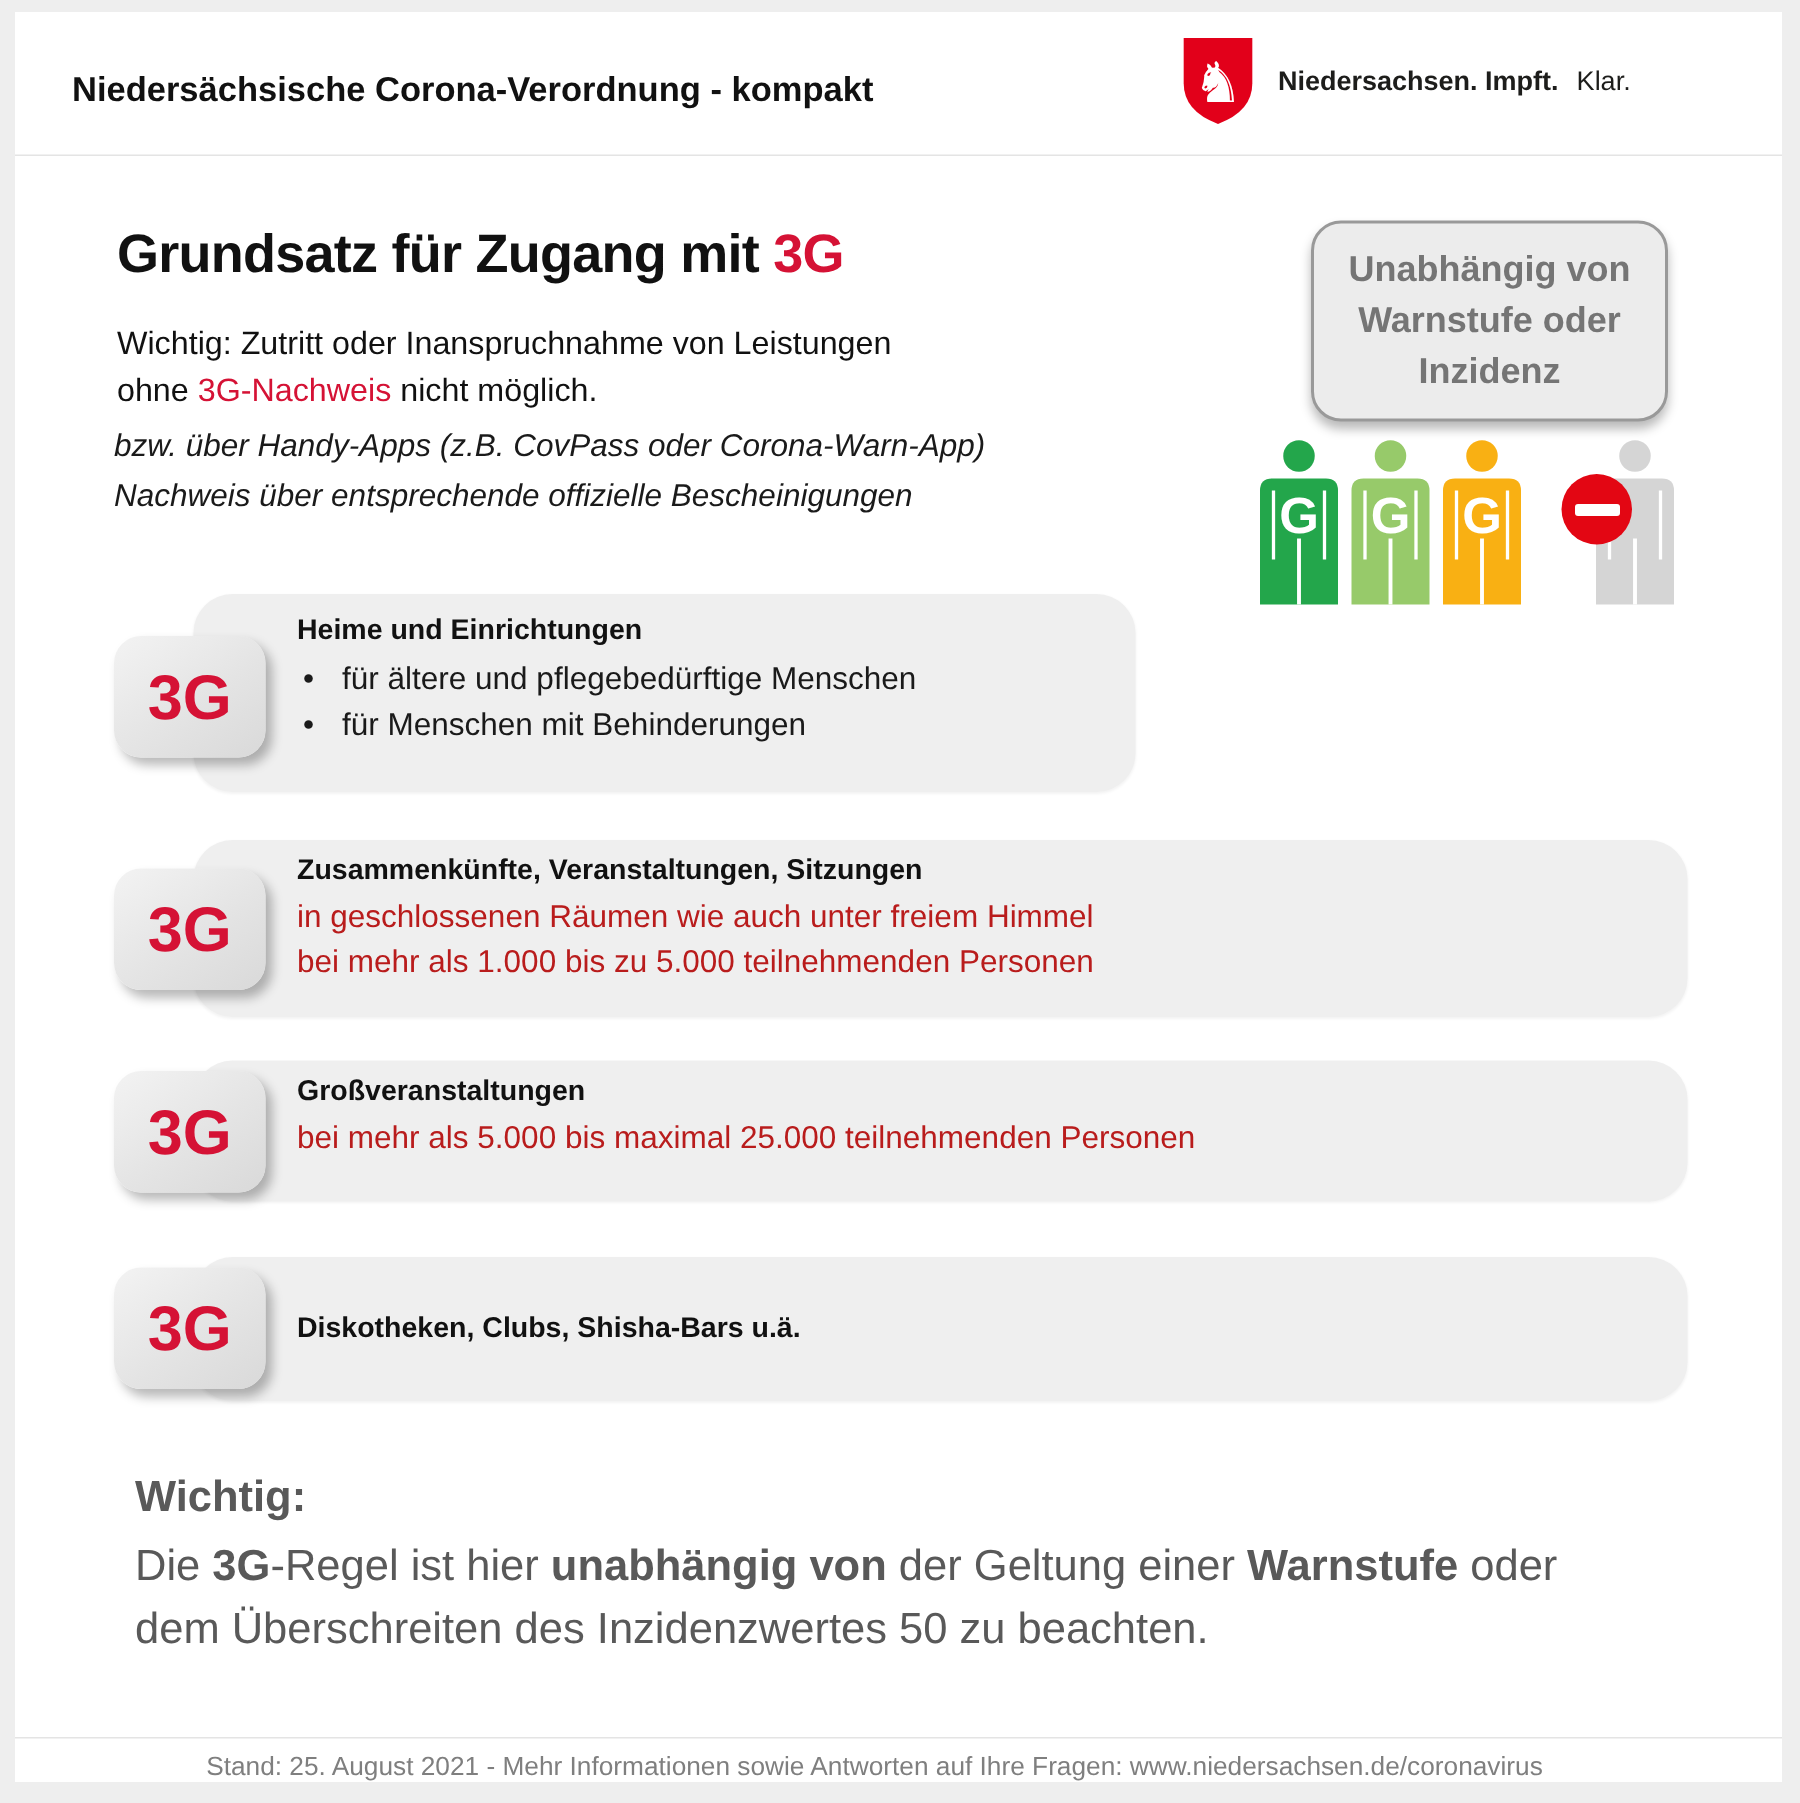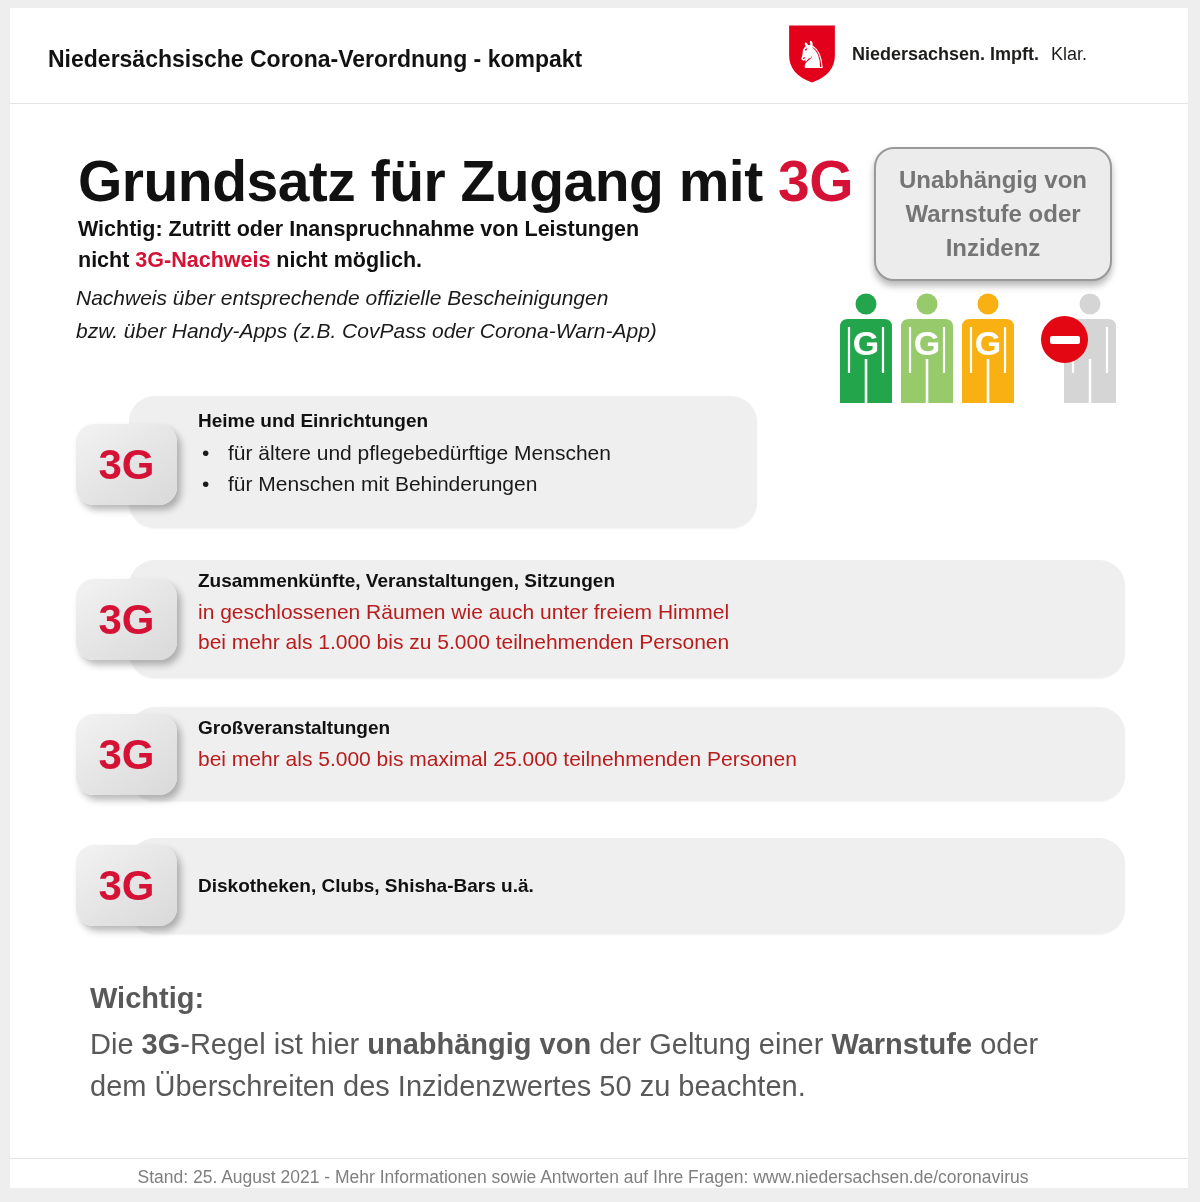--- a/index.html
+++ b/index.html
@@ -39,27 +39,27 @@
   }
   .brand{position:absolute;left:786px;top:22px;display:flex;align-items:center;}
   .shield{width:52px;height:64px;display:block;}
   .brand-text{margin-left:14px;font-size:18px;color:#1d1d1b;white-space:nowrap;}
   .brand-text .bold{font-weight:700;}
   .brand-text .light{font-weight:400;margin-left:7px;}
 
   
   .hero-title{
     position:absolute;left:78px;top:148px;
-    font-size:57px;font-weight:700;letter-spacing:-0.5px;color:var(--text-black,#111);
+    font-size:36px;font-weight:700;letter-spacing:-0.5px;color:var(--text-black,#111);
     white-space:nowrap;
   }
   .hero-title .hl{color:var(--accent-red,#d51235);}
   .hero-important{
     position:absolute;left:78px;top:214px;
-    font-size:21.5px;font-weight:700;line-height:31px;color:var(--text-black,#111);
+    font-size:21.5px;font-weight:400;line-height:31px;color:var(--text-black,#111);
   }
   .hero-important .hl{color:var(--accent-red,#d51235);}
   .hero-note{
     position:absolute;left:76px;top:281px;
     font-size:21px;font-style:italic;line-height:33px;color:#1a1a1a;
   }
 
   
   .warn-box{
     position:absolute;left:874px;top:147px;width:238px;height:134px;
@@ -144,26 +144,26 @@
     <div class="brand-text">
       <span class="bold">Niedersachsen. Impft.</span>
       <span class="light">Klar.</span>
     </div>
   </div>
 
   <h1 class="hero-title"><span>Grundsatz für Zugang mit </span><span class="hl">3G</span></h1>
 
   <div class="hero-important">
     <div>Wichtig: Zutritt oder Inanspruchnahme von Leistungen</div>
-    <div><span>nicht </span><span class="hl">3G-Nachweis</span><span> nicht möglich.</span></div>
+    <div><span>ohne </span><span class="hl">3G-Nachweis</span><span> nicht möglich.</span></div>
   </div>
 
   <div class="hero-note">
+    <div>bzw. über Handy-Apps (z.B. CovPass oder Corona-Warn-App)</div>
     <div>Nachweis über entsprechende offizielle Bescheinigungen</div>
-    <div>bzw. über Handy-Apps (z.B. CovPass oder Corona-Warn-App)</div>
   </div>
 
   <div class="warn-box">
     <div>Unabhängig von</div>
     <div>Warnstufe oder</div>
     <div>Inzidenz</div>
   </div>
 
   <div class="figures">
     <div class="figure f1">

